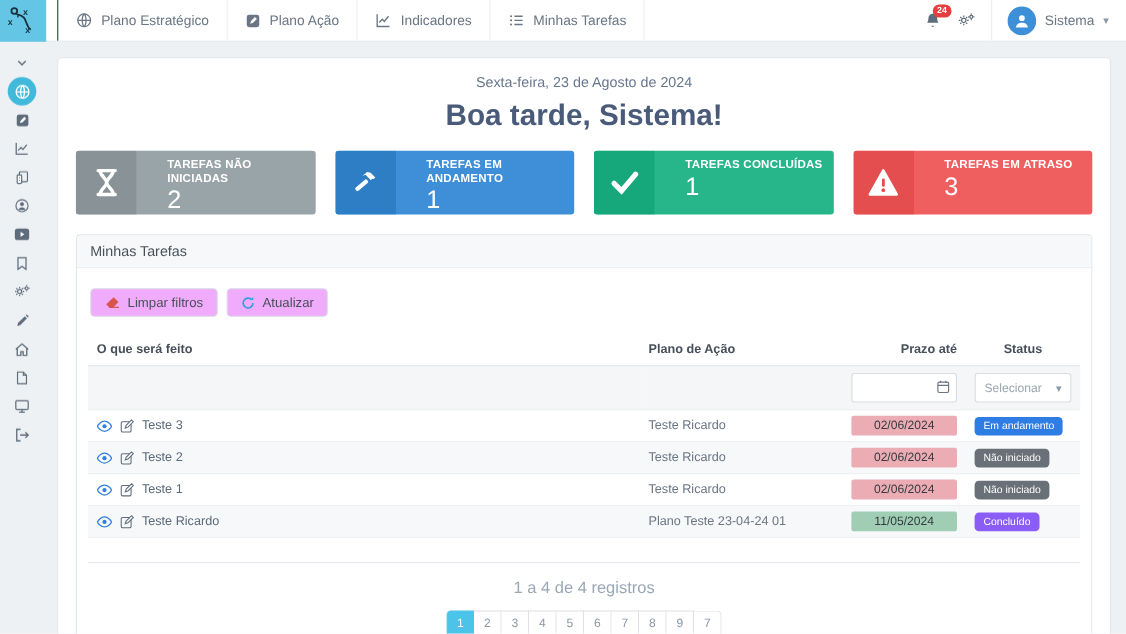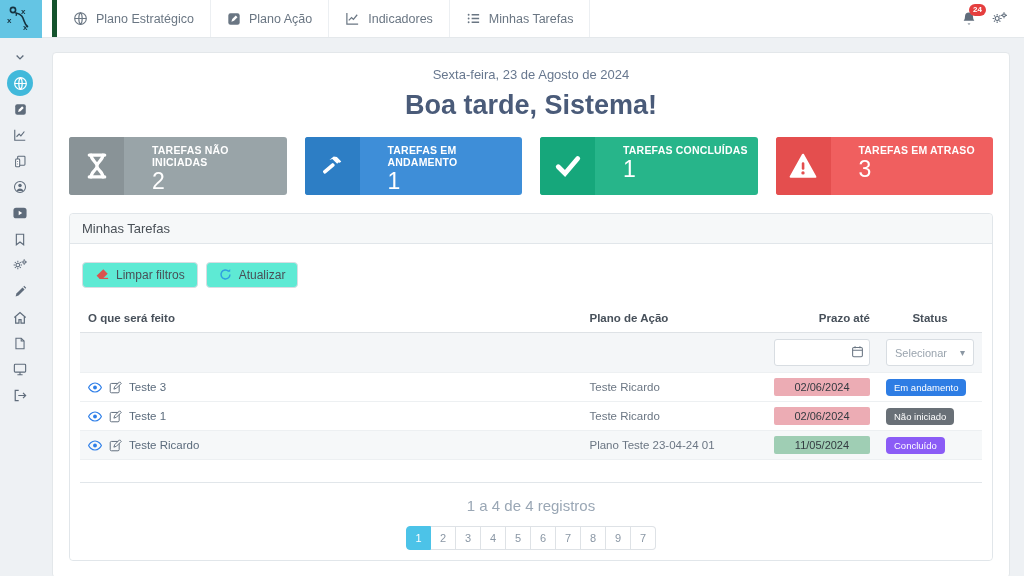--- a/index.html
+++ b/index.html
@@ -7,21 +7,21 @@
   body { font-family:"Liberation Sans", sans-serif; background:#eef1f4; color:#495057; }
 
   
   .navbar { position:fixed; top:0; left:0; right:0; height:38px; background:#fff;
             border-bottom:1px solid #e4e8eb; display:flex; align-items:center; z-index:10; }
   .logo { width:42px; height:38px; background:#64c5e4; flex:0 0 42px; display:flex;
           align-items:center; justify-content:center; }
   .menu { display:flex; align-items:center; height:100%; margin-left:10px; }
   .menu-item { display:flex; align-items:center; gap:8px; padding:0 16px; height:100%;
                cursor:pointer; font-size:12.5px; color:#6a7683; border-right:1px solid #eceff2; }
-  .menu-item:first-child { border-left:5px solid #14532d; }
+  .menu-item:first-child { border-left:1px solid #14532d; }
   .navbar-right { margin-left:auto; display:flex; align-items:center; gap:14px; padding-right:16px; }
   .bell-wrap { position:relative; cursor:pointer; }
   .badge-notif { position:absolute; top:-7px; left:8px; background:#e53e3e; color:#fff;
                  font-size:8px; font-weight:bold; border-radius:8px; padding:2px 4px; line-height:1; }
   .user-box { display:flex; align-items:center; gap:8px; cursor:pointer; border-left:1px solid #eceff2;
               padding-left:14px; height:38px; }
   .avatar { width:26px; height:26px; border-radius:50%; background:#3d8fd8; display:flex;
             align-items:center; justify-content:center; }
   .user-name { font-size:12.5px; color:#6a7683; }
   .caret { font-size:10px; color:#8b97a3; }
@@ -48,21 +48,21 @@
   .stat-body { padding:7px 0 0 28px; color:#fff; }
   .stat-label { font-size:10.5px; font-weight:bold; letter-spacing:.2px; }
   .stat-value { font-size:23px; line-height:1.1; margin-top:1px; }
 
   
   .panel { margin:18px 16px 0; border:1px solid #e1e6ea; border-radius:4px; }
   .panel-header { background:#f6f8f9; border-bottom:1px solid #e1e6ea; padding:7px 12px;
                   font-size:13px; color:#495057; border-radius:4px 4px 0 0; }
   .panel-body { padding:18px 10px 10px; background:#fff; border-radius:0 0 4px 4px; }
   .btn-row { display:flex; gap:8px; margin:0 2px 16px; }
-  .btn { display:inline-flex; align-items:flex-start; gap:7px; background:#5eead4; border:1px solid #d8dde2;
+  .btn { display:inline-flex; align-items:center; gap:7px; background:#f0abfc; border:1px solid #d8dde2;
          border-radius:4px; padding:5px 12px; font-size:12px; color:#495057; cursor:pointer; }
 
   
   table { width:100%; border-collapse:collapse; font-size:11.5px; }
   thead th { text-align:left; color:#47505a; font-weight:bold; padding:8px; border-bottom:1px solid #dee2e6; }
   th.col-task { width:56%; } th.col-plan { width:20%; } th.col-due { width:13%; } th.col-status { width:11%; text-align:center; }
   tbody td { padding:5px 8px; border-bottom:1px solid #edf0f2; }
   tr.filter-row td { background:#f4f6f8; padding:6px 8px; }
   tr.striped td { background:#f6f8f9; }
   .task-cell { display:flex; align-items:center; gap:7px; color:#5b6b7c; }
@@ -165,20 +165,30 @@
       <span class="badge-notif">24</span>
     </div>
     <div>
       <svg width="17" height="15" viewBox="0 0 18 16" fill="none" stroke="#5f6c7b" stroke-width="1.2">
         <circle cx="6.5" cy="8" r="2.1"></circle>
         <path d="M6.5 3.2v1.6M6.5 11.2v1.6M1.7 8h1.6M9.7 8h1.6M3.1 4.6l1.1 1.1M8.8 10.3l1.1 1.1M3.1 11.4l1.1-1.1M8.8 5.7l1.1-1.1"></path>
         <circle cx="13.8" cy="4.6" r="1.5"></circle>
         <path d="M13.8 1.4v1.1M13.8 6.7v1.1M10.7 4.6h1.1M15.8 4.6h1.1"></path>
       </svg>
     </div>
+    <div class="user-box">
+      <span class="avatar">
+        <svg width="16" height="16" viewBox="0 0 16 16" fill="#fff">
+          <circle cx="8" cy="5.5" r="2.6"></circle>
+            <path d="M2.5 14c.6-3.2 2.8-4.4 5.5-4.4s4.9 1.2 5.5 4.4z"></path>
+        </svg>
+      </span>
+      <span class="user-name">Sistema</span>
+      <span class="caret">▾</span>
+    </div>
   </div>
 </div>
 
 <div class="sidebar">
   <div class="side-item">
     <svg width="12" height="12" viewBox="0 0 16 16" fill="none" stroke="#5f6c7b" stroke-width="1.8">
         <path d="M3.5 6l4.5 4.5L12.5 6"></path>
       </svg>
   </div>
   <div class="side-item active">
@@ -381,20 +391,38 @@
                       <path d="M6 10l1-3 6-6 2 2-6 6-3 1z" fill="#fff"></path>
                     </svg>
                 <span>Teste 3</span>
               </span>
                 </td>
               <td class="plan-cell">Teste Ricardo</td>
               <td class="due-cell"><span class="due-badge overdue">02/06/2024</span></td>
               <td class="status-cell"><span class="status-badge primary">Em andamento</span></td>
             </tr>
 
+            <tr class="striped">
+              <td>
+                  <span class="task-cell">
+                <svg width="14" height="11" viewBox="0 0 16 12">
+                      <path d="M8 .8C4 .8 1.3 4.6.7 6c.6 1.4 3.3 5.2 7.3 5.2S14.7 7.4 15.3 6C14.7 4.6 12 .8 8 .8z" fill="none" stroke="#2f7fe8" stroke-width="1.3"></path>
+                      <circle cx="8" cy="6" r="2.2" fill="#2f7fe8"></circle>
+                    </svg>
+                <svg width="13" height="13" viewBox="0 0 16 16" fill="none" stroke="#5f6c7b" stroke-width="1.2">
+                      <rect x="1.5" y="3" width="11" height="11.5" rx="1.5"></rect>
+                      <path d="M6 10l1-3 6-6 2 2-6 6-3 1z" fill="#fff"></path>
+                    </svg>
+                <span>Teste 2</span>
+              </span>
+                </td>
+              <td class="plan-cell">Teste Ricardo</td>
+              <td class="due-cell"><span class="due-badge overdue">02/06/2024</span></td>
+              <td class="status-cell"><span class="status-badge secondary">Não iniciado</span></td>
+            </tr>
 
             <tr>
               <td>
                   <span class="task-cell">
                 <svg width="14" height="11" viewBox="0 0 16 12">
                       <path d="M8 .8C4 .8 1.3 4.6.7 6c.6 1.4 3.3 5.2 7.3 5.2S14.7 7.4 15.3 6C14.7 4.6 12 .8 8 .8z" fill="none" stroke="#2f7fe8" stroke-width="1.3"></path>
                       <circle cx="8" cy="6" r="2.2" fill="#2f7fe8"></circle>
                     </svg>
                 <svg width="13" height="13" viewBox="0 0 16 16" fill="none" stroke="#5f6c7b" stroke-width="1.2">
                       <rect x="1.5" y="3" width="11" height="11.5" rx="1.5"></rect>

